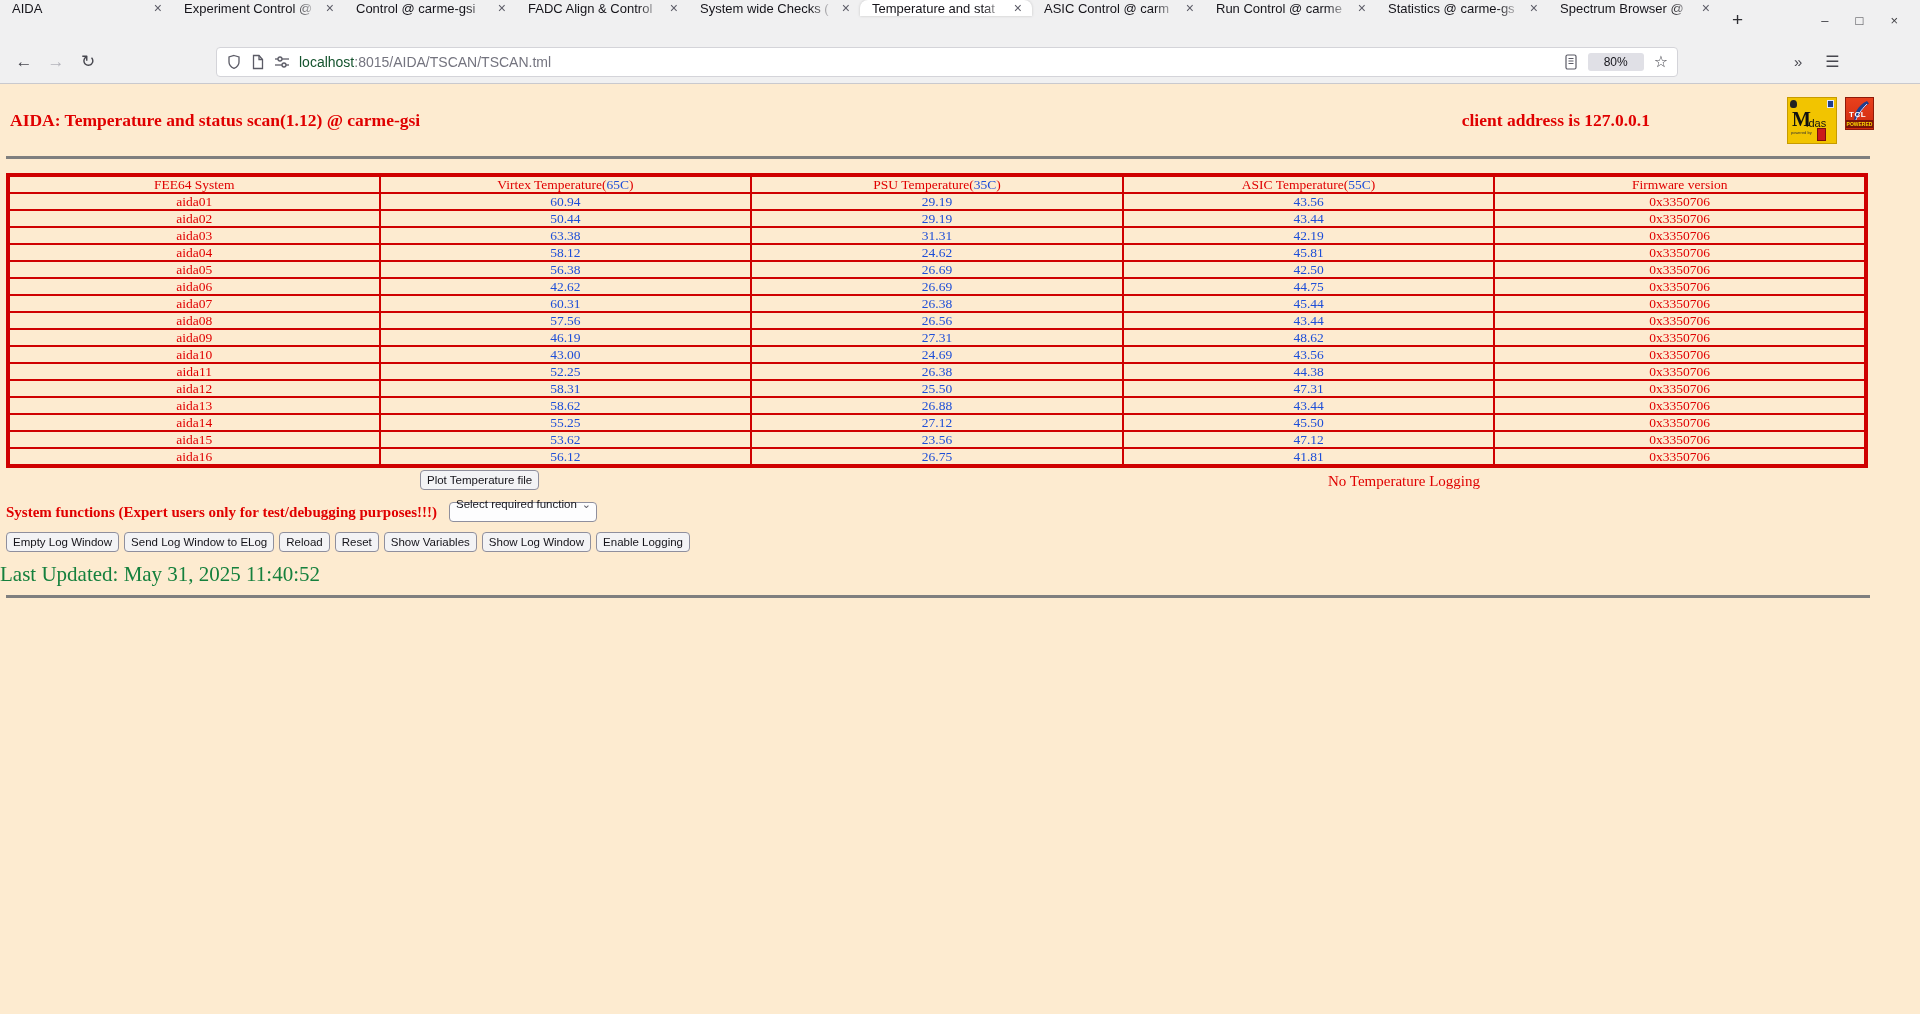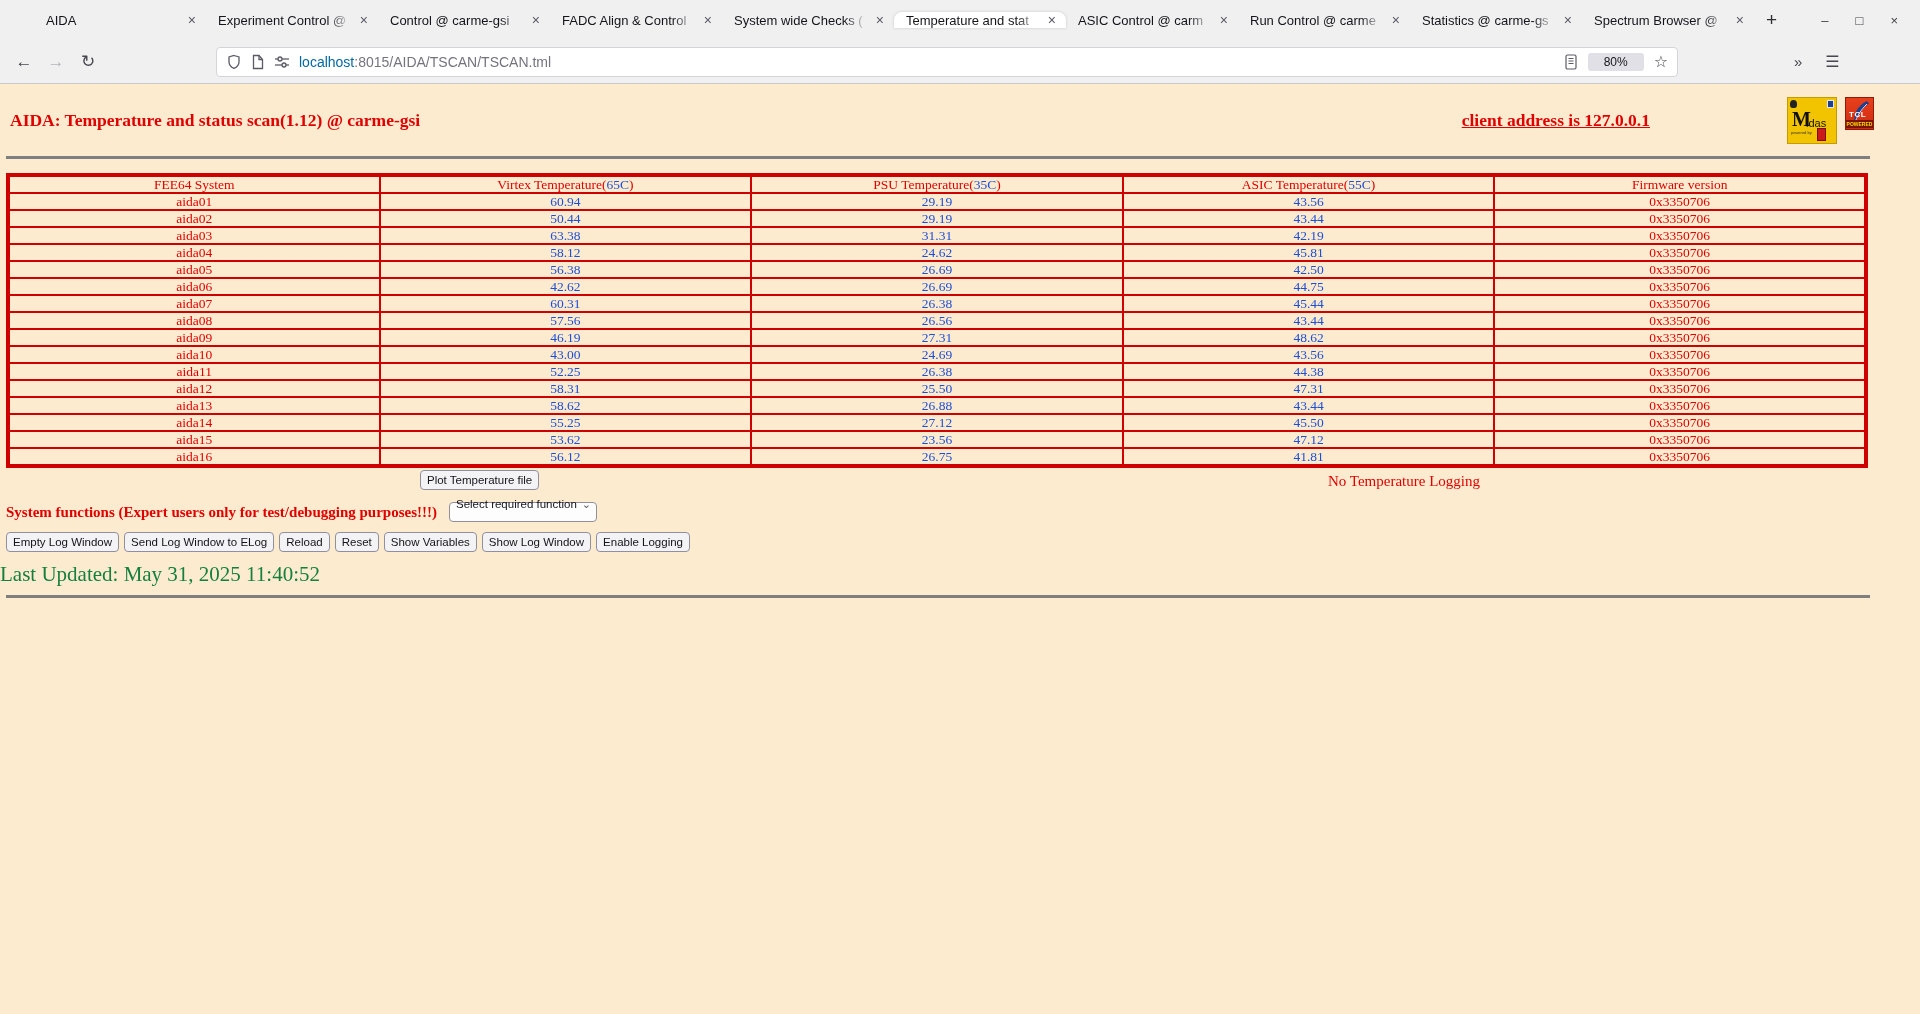--- a/index.html
+++ b/index.html
@@ -9,21 +9,21 @@
     background:#fdebd0;
     font-family:"Liberation Serif","DejaVu Serif",serif;
   }
 
   
   .chrome { font-family:"Liberation Sans","DejaVu Sans",sans-serif; }
   .tabbar {
     height:40px; background:#f0f0f1; display:flex; align-items:stretch;
     position:relative;
   }
-  .tabs { display:flex; align-items:center;padding-left:34px; }
+  .tabs { display:flex; align-items:flex-start; }
   .tab {
     width:172px; min-width:0; display:flex; align-items:center;
     padding:0 6px 0 12px; position:relative; color:#15141a; font-size:13px;
     cursor:default;
   }
   .tab:not(.active) + .tab:not(.active)::before {
     content:""; position:absolute; left:0; top:11px; bottom:11px; width:1px; background:#d0d0d6;
   }
   .tab.active {
     background:#ffffff; border-radius:8px 8px 0 0;
@@ -49,35 +49,35 @@
     display:flex; align-items:center; padding:0 8px;
   }
   .nav-btn { width:32px; text-align:center; font-size:17px; color:#47474f; }
   .nav-btn.disabled { color:#b3b3bb; }
   .urlbar {
     margin-left:112px; width:1462px; height:30px; background:#fff;
     border:1px solid #d4d4d9; border-radius:4px;
     display:flex; align-items:center; padding:0 9px; font-size:14px;
   }
   .urlbar .icn { display:flex; align-items:center; margin-right:9px; }
-  .url-host { color:#0369a1; }
+  .url-host { color:#14532d; }
   .url-path { color:#74747f; }
   .url-spacer { flex:1; }
   .zoom-badge {
     background:#e0e0e6; border-radius:3px; padding:2px 16px; font-size:12px; color:#15141a; margin:0 10px;
   }
   .star { font-size:16px; color:#4a4a52; }
   .overflow-btn { margin-left:116px; font-size:15px; color:#47474f; letter-spacing:-1px; }
   .menu-btn { margin-left:24px; font-size:16px; color:#47474f; }
 
   
   .page { position:relative; height:930px; background:#fdebd0; }
   .title-row { display:flex; padding:26px 0 0 10px; align-items:baseline; }
   .page-title, .client-address { font-weight:bold; color:#e00000; font-size:17.5px; white-space:nowrap; }
-  .client-address { margin-left:auto; margin-right:270px;text-decoration:underline; }
+  .client-address { margin-left:auto; margin-right:270px; }
 
   .logos { position:absolute; top:13px; right:46px; display:flex; gap:8px; }
   .midas {
     width:50px; height:47px; background:#f2c400; position:relative;
     font-family:"Liberation Sans","DejaVu Sans",sans-serif; overflow:hidden;
     border:1px solid #c79b00;
   }
   .midas-m { position:absolute; left:4px; top:10px; font-size:20px; font-weight:bold; color:#111; font-family:"Liberation Serif",serif; }
   .midas-rest { position:absolute; left:18px; top:19px; font-size:11px; font-weight:normal; color:#111;text-align:right; }
   .midas-tl { position:absolute; left:2px; top:2px; width:7px; height:8px; background:#222; border-radius:50% 50% 40% 40%; }

